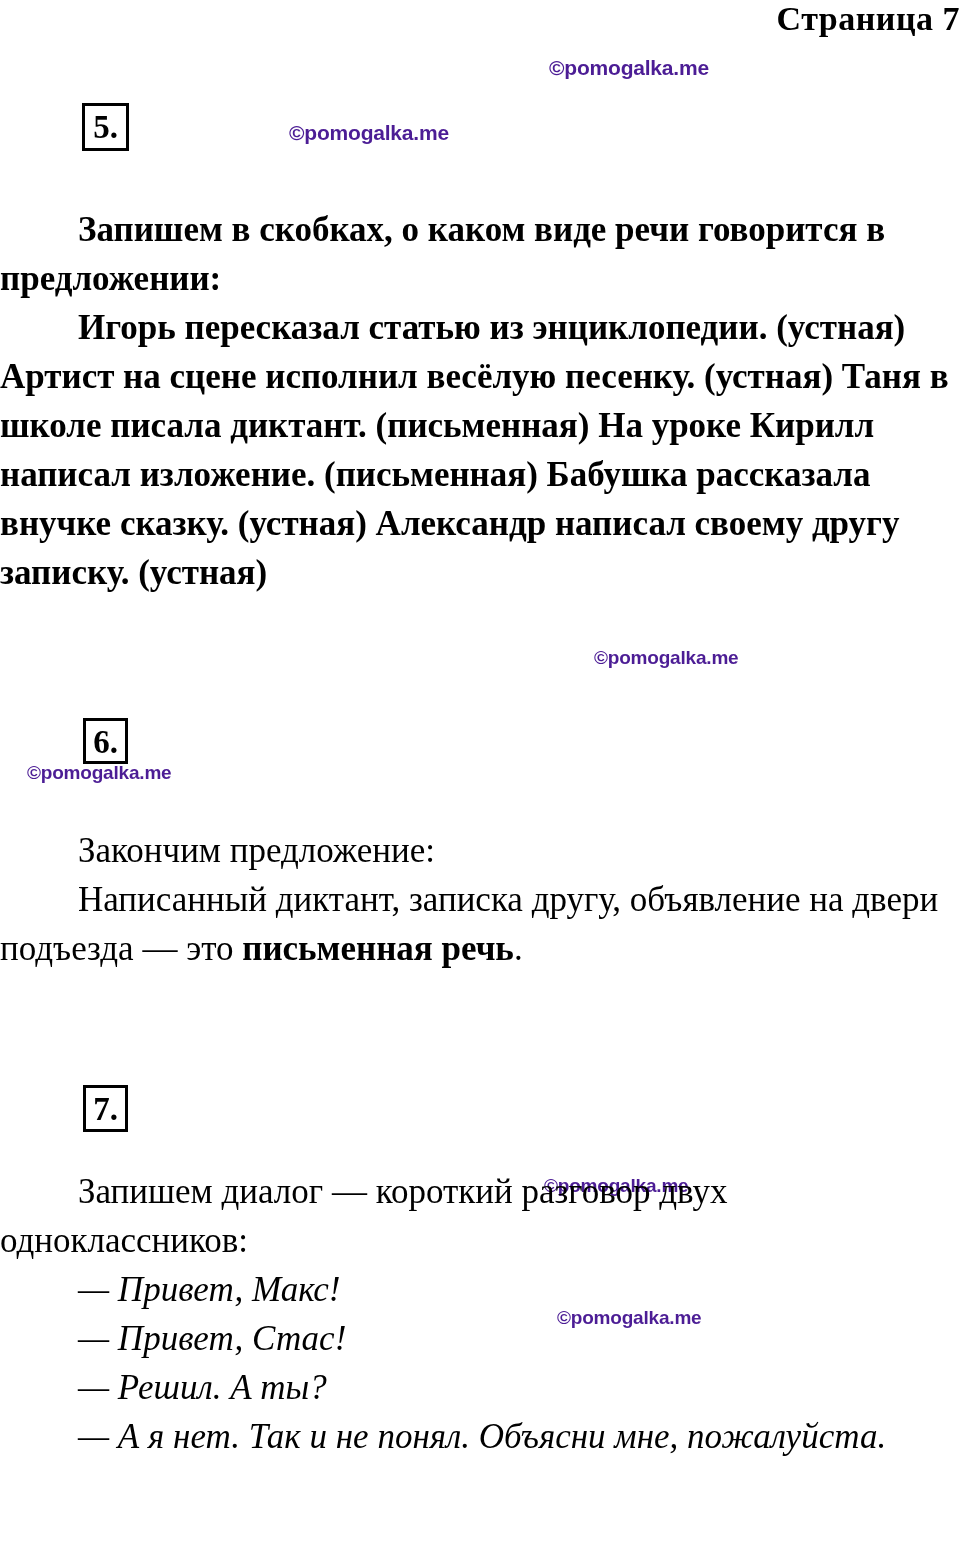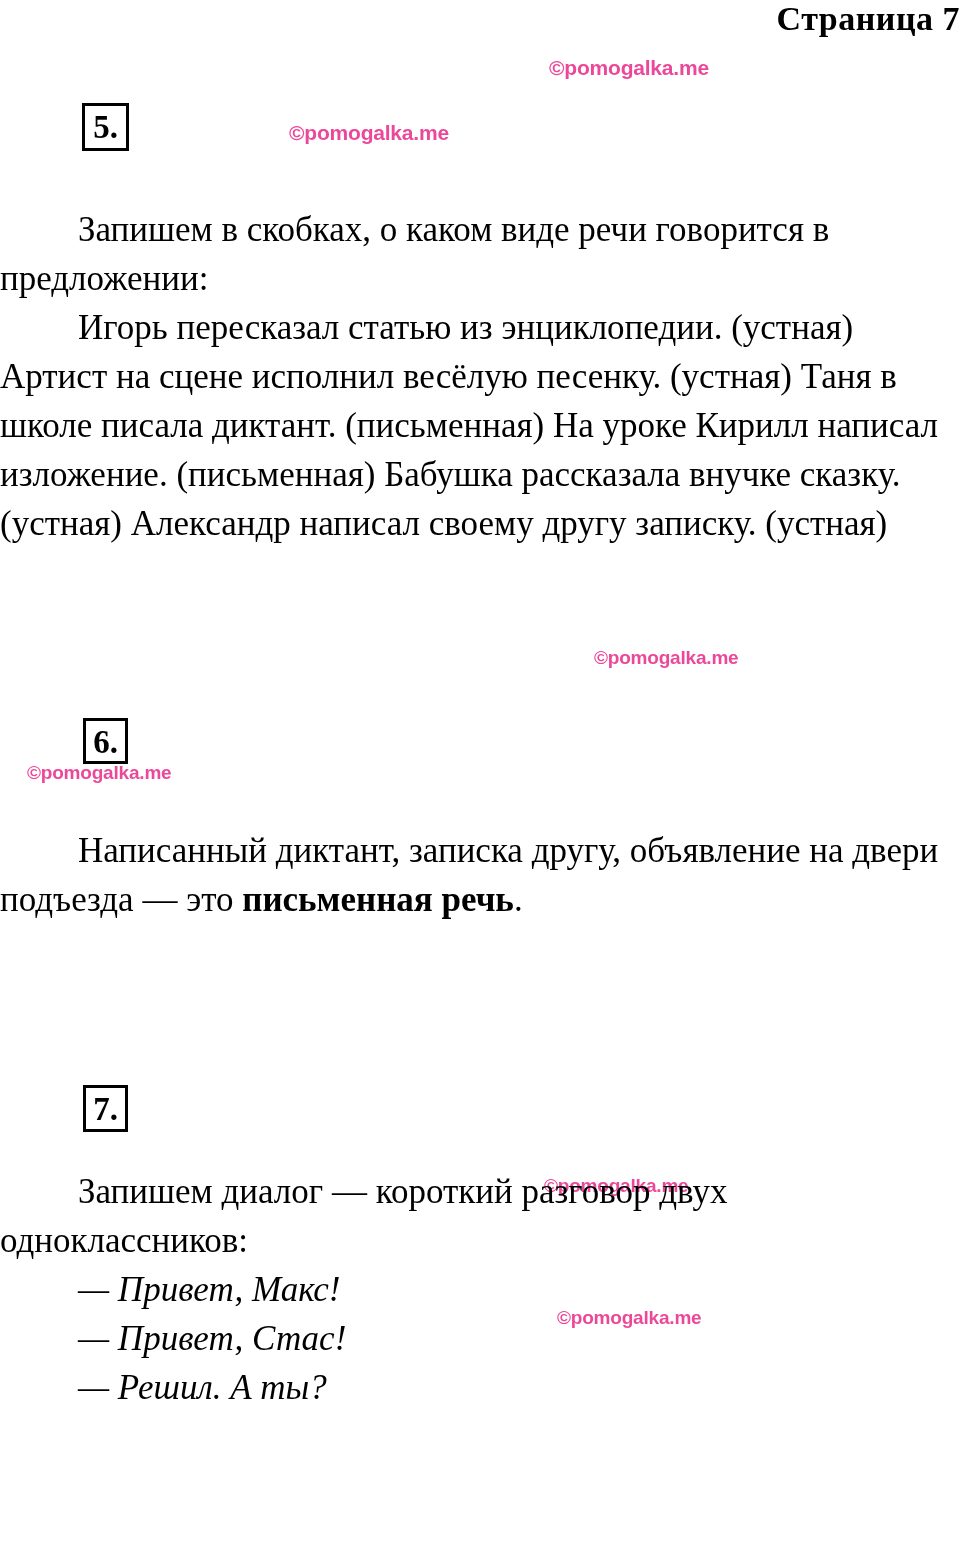--- a/index.html
+++ b/index.html
@@ -36,21 +36,21 @@
     letter-spacing: 0.5px;
   }
 
   
   .watermark {
     position: absolute;
     font-family: "Liberation Sans", "DejaVu Sans", sans-serif;
     font-weight: bold;
     font-size: 21px;
     line-height: 21px;
-    color: #ec4899;
+    color: #4c1d95;
     white-space: nowrap;
     letter-spacing: -0.2px;
   }
   .wm-small {
     font-size: 19px;
     line-height: 19px;
   }
 
   
   .ex-box {
@@ -99,33 +99,35 @@
 
   <div class="watermark" style="left:549px; top:57px;">©pomogalka.me</div>
   <div class="watermark" style="left:289px; top:122px;">©pomogalka.me</div>
   <div class="watermark wm-small" style="left:594px; top:648px;">©pomogalka.me</div>
   <div class="watermark wm-small" style="left:27px; top:763px;">©pomogalka.me</div>
   <div class="watermark wm-small" style="left:544px; top:1176px;">©pomogalka.me</div>
   <div class="watermark wm-small" style="left:557px; top:1308px;">©pomogalka.me</div>
 
   <div class="ex-box" style="left:82px; top:103px; width:47px; height:48px;">5.</div>
 
-  <div class="body-block" style="top:205px;">
+  <div class="body-block" style="top:205px;font-weight:bold;">
     <p>Запишем в скобках, о каком виде речи говорится в предложении:</p>
     <p>Игорь пересказал статью из энциклопедии. (устная) Артист на сцене исполнил весёлую песенку. (устная) Таня в школе писала диктант. (письменная) На уроке Кирилл написал изложение. (письменная) Бабушка рассказала внучке сказку. (устная) Александр написал своему другу записку. (устная)</p>
   </div>
 
   <div class="ex-box" style="left:83px; top:718px; width:45px; height:46px;">6.</div>
 
   <div class="body-block" style="top:826px;">
+    <p>Закончим предложение:</p>
     <p><span>Написанный диктант, записка другу, объявление на двери подъезда — это </span><b class="inline-bold">письменная речь</b><span>.</span></p>
   </div>
 
   <div class="ex-box" style="left:83px; top:1085px; width:45px; height:47px;">7.</div>
 
   <div class="body-block" style="top:1167px;">
     <p>Запишем диалог — короткий разговор двух одноклассников:</p>
     <p class="dlg">— Привет, Макс!</p>
     <p class="dlg">— Привет, Стас!</p>
     <p class="dlg">— Решил. А ты?</p>
+    <p class="dlg">— А я нет. Так и не понял. Объясни мне, пожалуйста.</p>
   </div>
 
 </div>
 
 </body></html>

